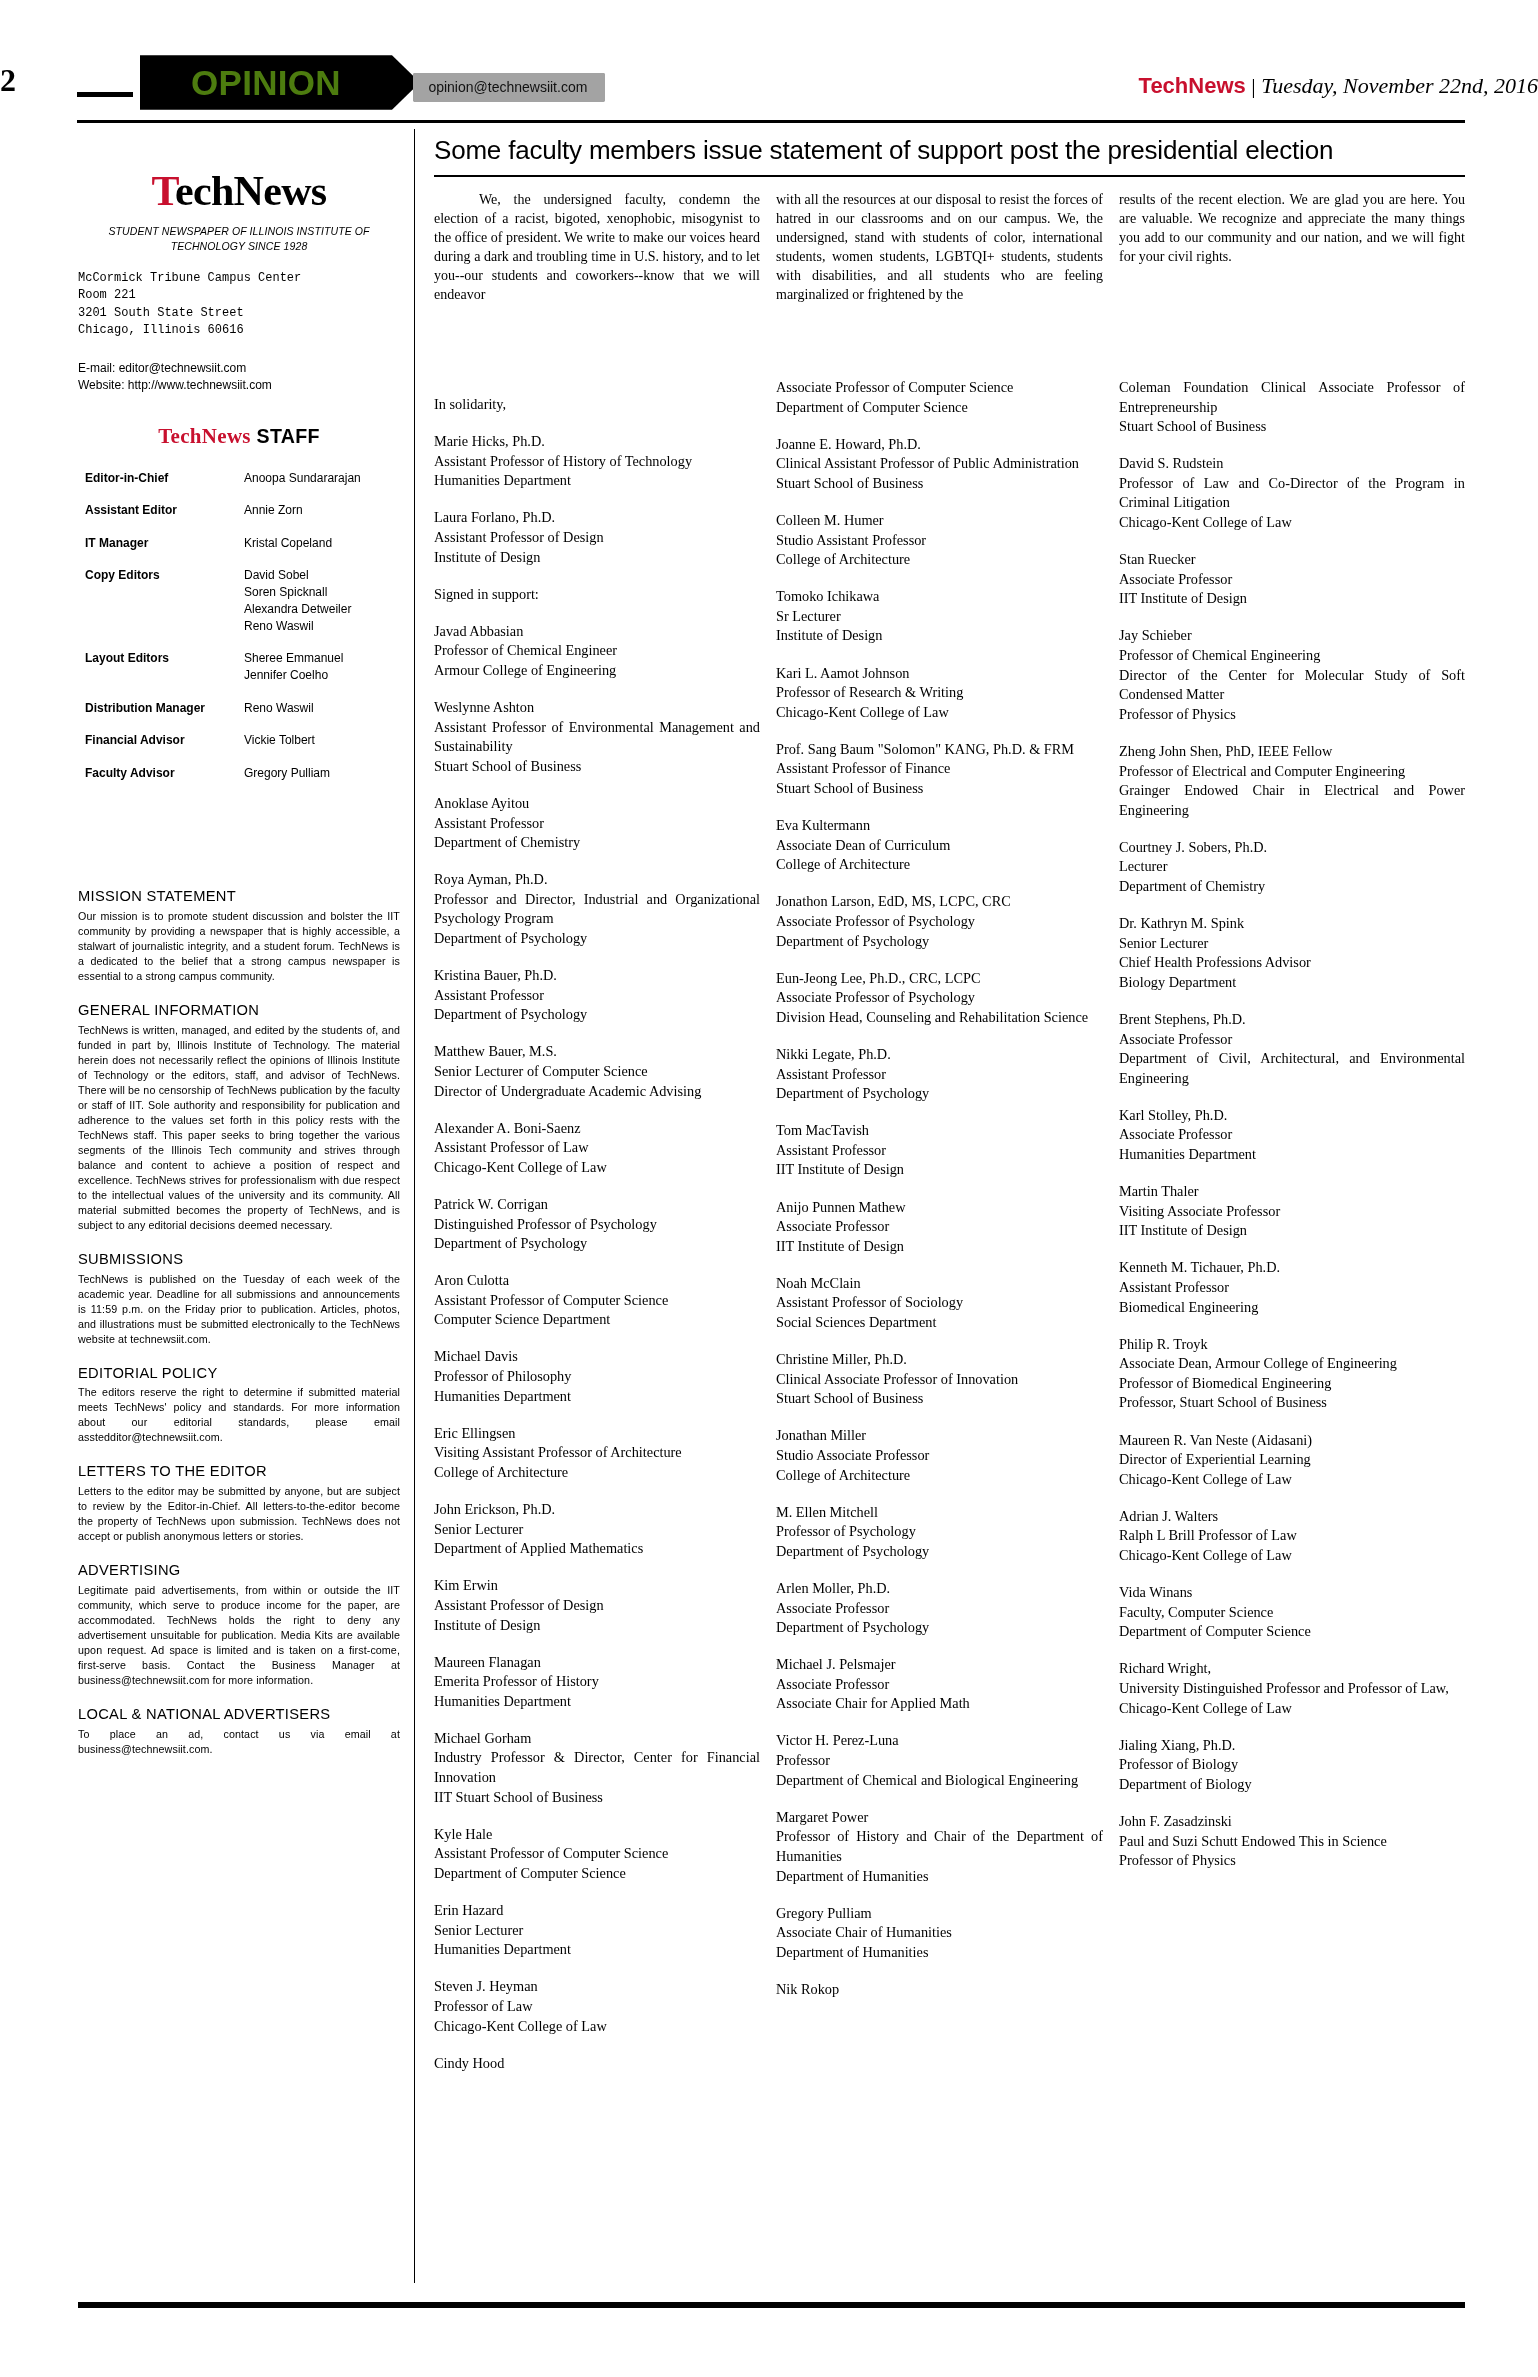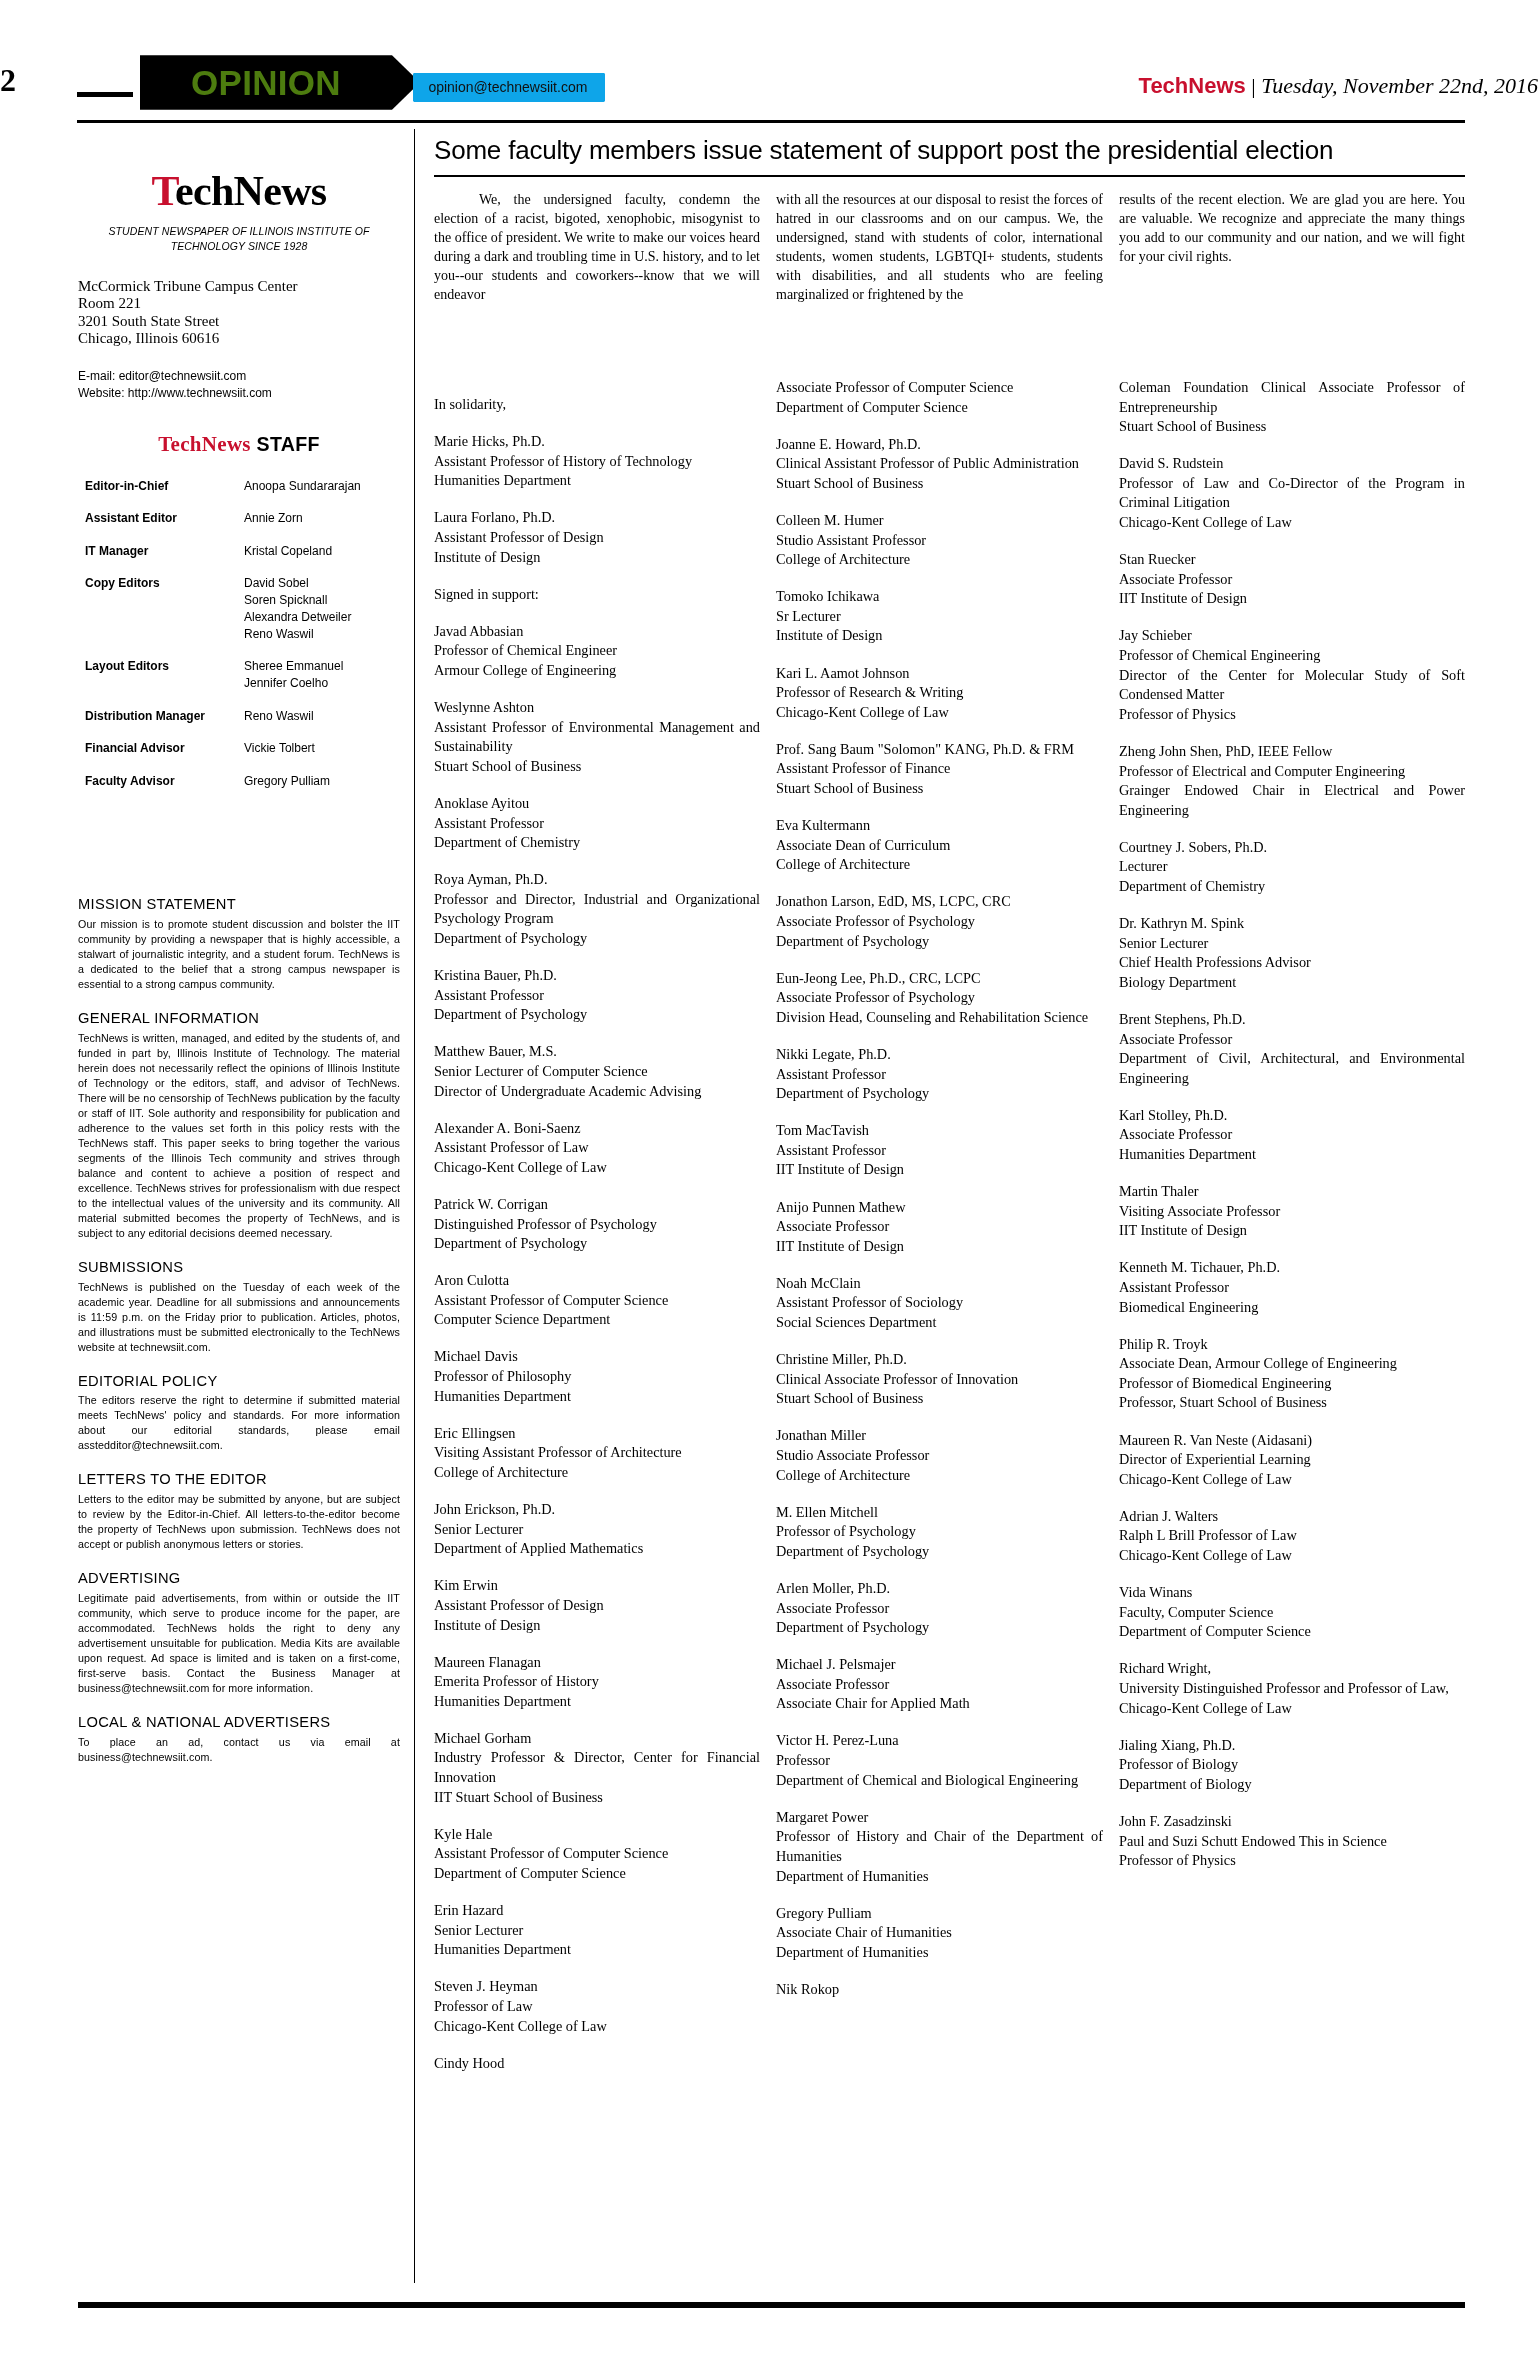--- a/index.html
+++ b/index.html
@@ -40,21 +40,21 @@
   }
   .opinion-flag-wrap {
     position: absolute;
     left: 140px;
     top: 55px;
   }
   .email-tag {
     position: absolute;
     left: 413px;
     top: 73px;
-    background: #0ea5e9;
+    background: #a3a3a3;
     color: #111;
     font-family: "Liberation Sans", sans-serif;
     font-size: 14px;
     padding: 6.3px 18px 6.3px 15.4px;
     border-radius: 1.4px;
   }
   .dateline {
     position: absolute;
     right: 0px;
     top: 73px;
@@ -110,24 +110,24 @@
   .tn-sub {
     text-align: center;
     font-family: "Liberation Sans", sans-serif;
     font-style: italic;
     font-size: 10.5px;
     line-height: 14.7px;
     margin-top: 9.8px;
     letter-spacing: 0.1px;
   }
   .rail-address {
-    font-family: Liberation Serif, serif;
-    font-size: 15px;
+    font-family: Liberation Mono, monospace;
+    font-size: 12px;
     line-height: 17.5px;
-    margin-top: 24px;
+    margin-top: 16px;
   }
   .rail-contact {
     font-family: "Liberation Sans", sans-serif;
     font-size: 12px;
     line-height: 17.5px;
     margin-top: 20px;
   }
   .staff-title {
     text-align: center;
     margin-top: 29px;

